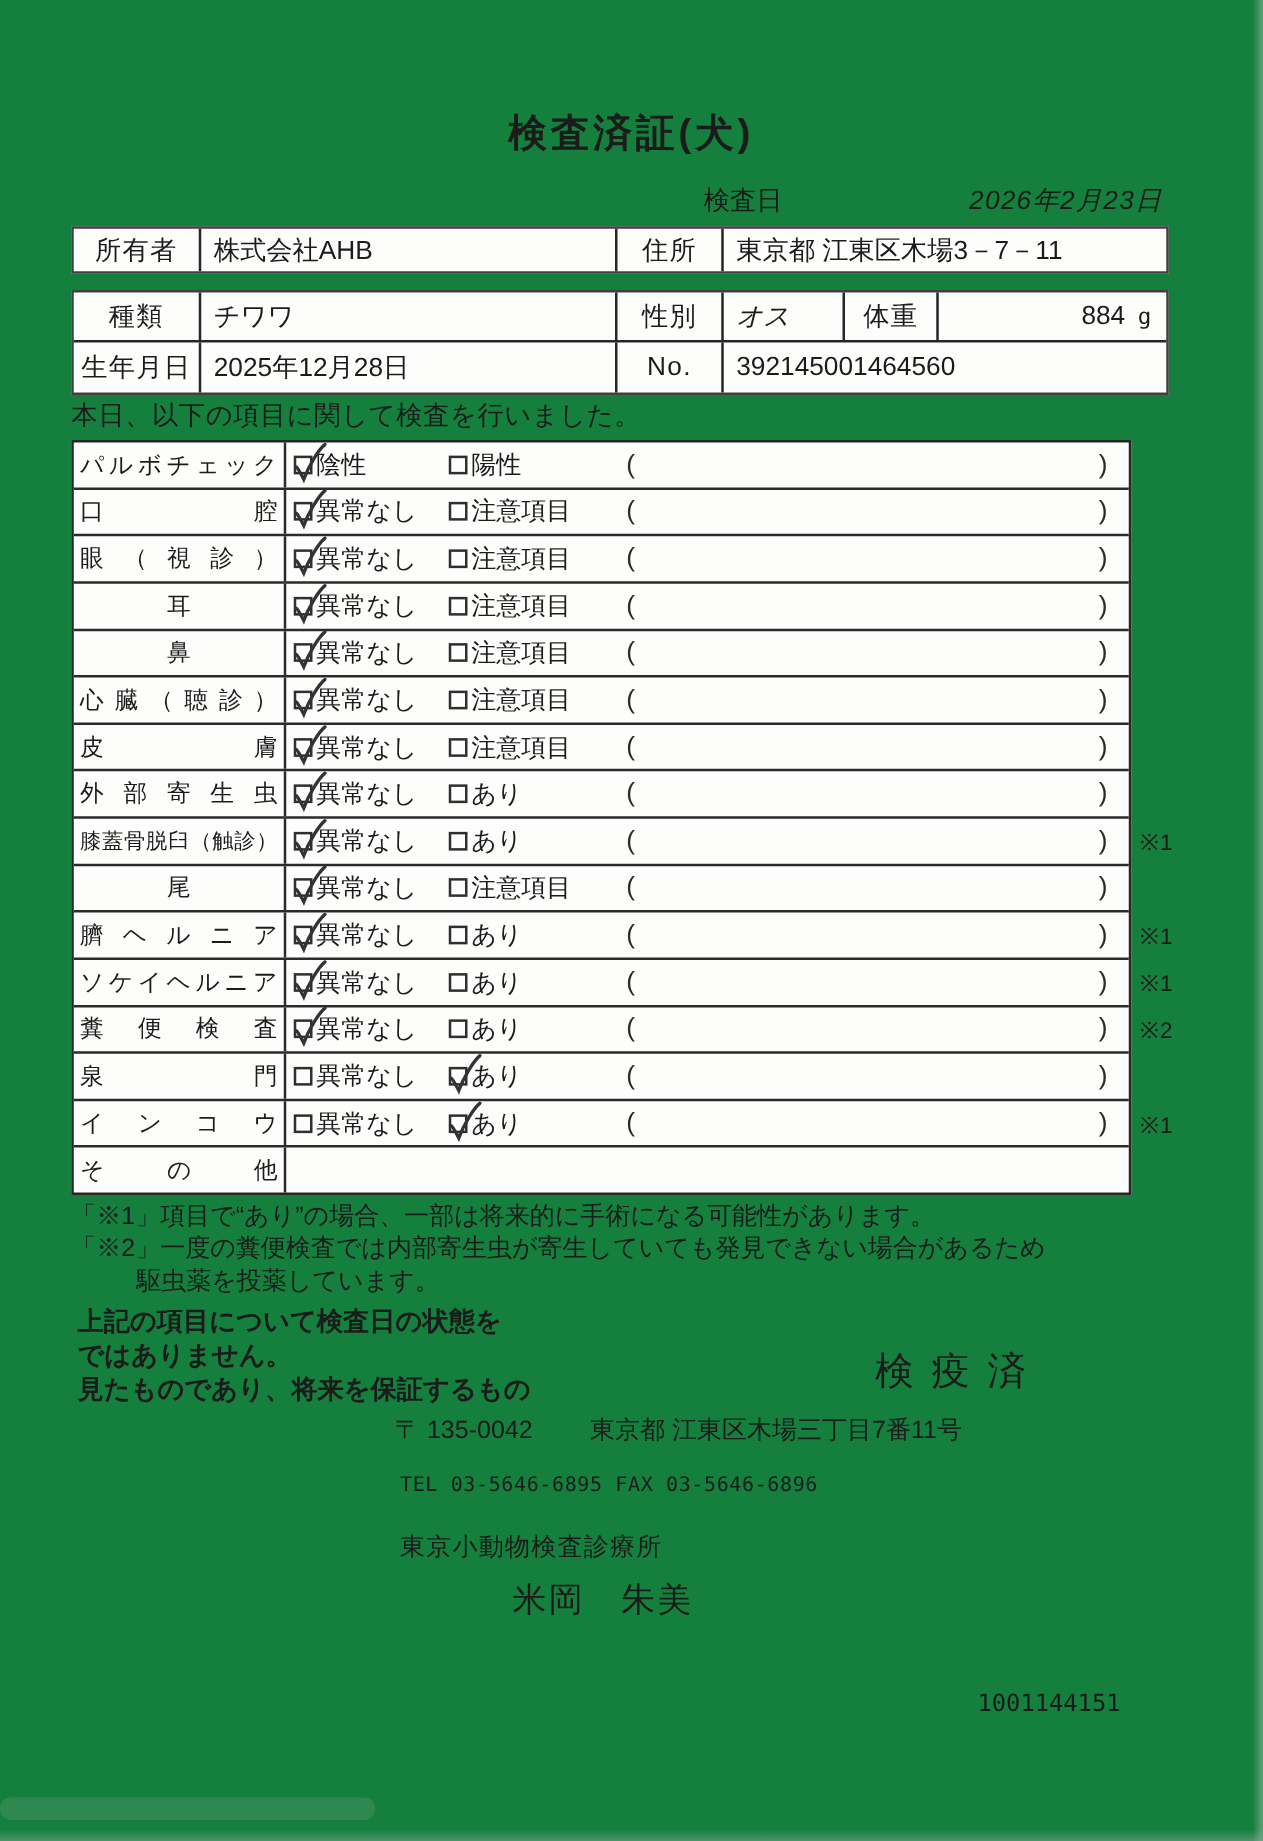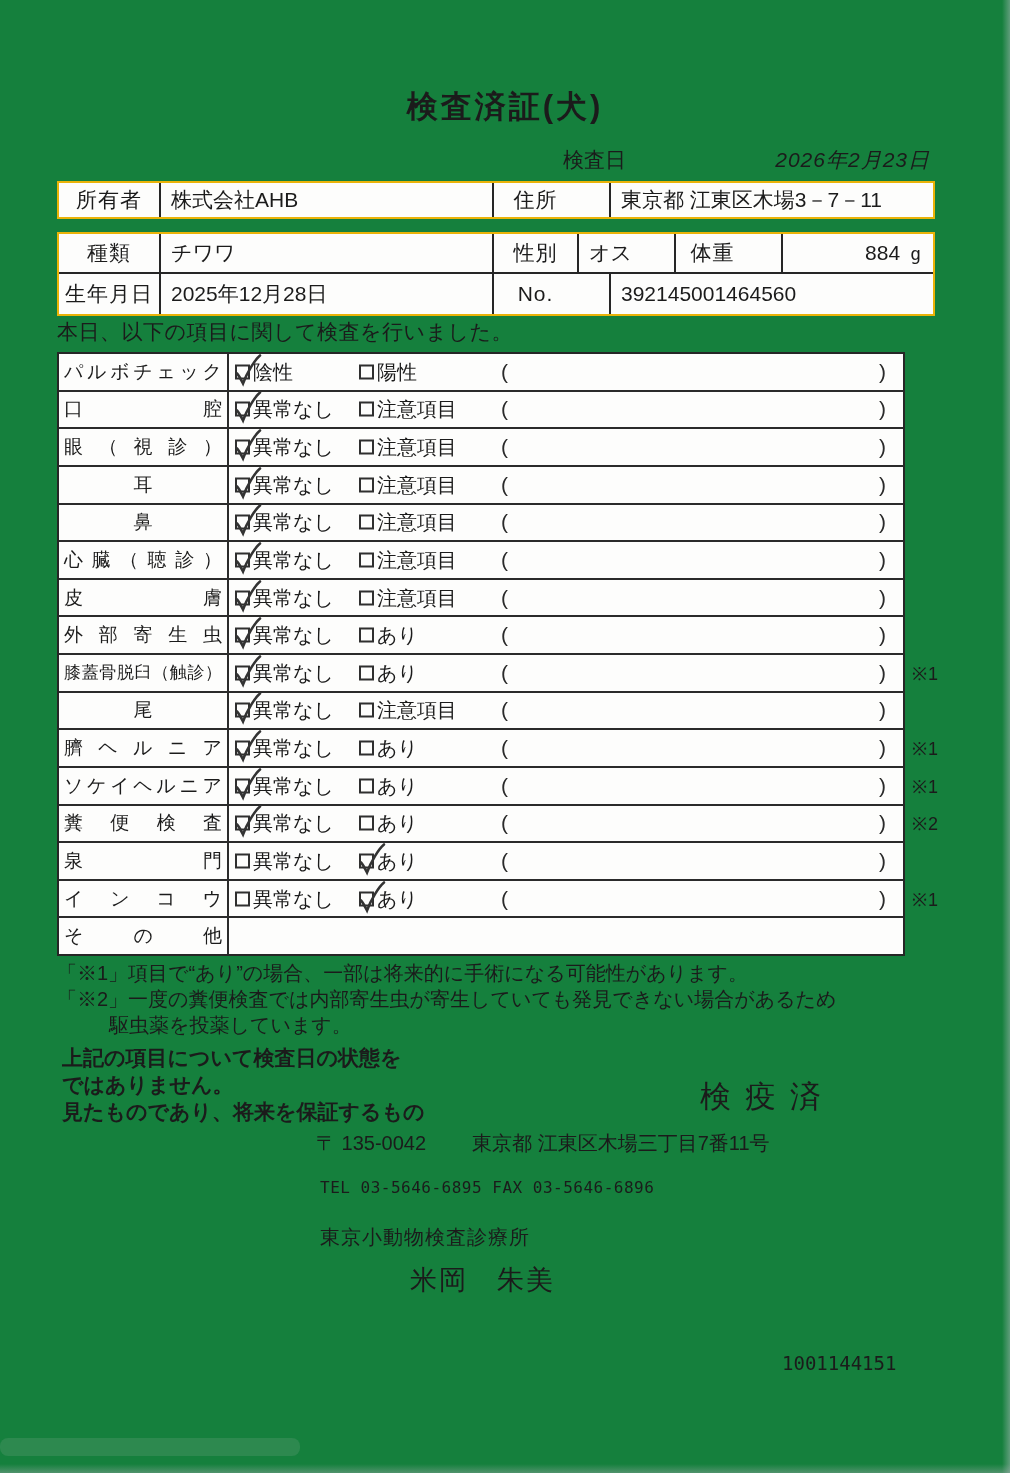--- a/index.html
+++ b/index.html
@@ -19,42 +19,42 @@
   
   .doc-title{
     left:0;right:0;top:86px;
     text-align:center;
     font-size:31px;font-weight:600;letter-spacing:3px;
   }
   .exam-date-row{left:563px;top:146px;width:370px;height:28px;font-size:21px;}
   .exam-date-label{position:absolute;left:0;top:0;}
   .exam-date-value{position:absolute;right:3px;top:0;letter-spacing:1px;font-style:italic;}
   
-  .tbl{border:2px solid #eab308;box-sizing:border-box;background:#fdfdfc;}
+  .tbl{border:2px solid #404040;box-sizing:border-box;background:#fdfdfc;}
   .trow{display:flex;box-sizing:border-box;}
   .tcell{
     box-sizing:border-box;display:flex;align-items:center;
     font-size:21px;white-space:nowrap;overflow:hidden;
   }
   .tcell.lab{justify-content:center;letter-spacing:1px;}
   .tcell.val{padding-left:10px;}
   .tcell.bl{border-left:2px solid #262626;}
   .tcell.num{justify-content:flex-end;padding-right:12px;}
   .unit{font-size:18px;margin-left:10px;font-family:"DejaVu Sans Mono",monospace;}
   .tblA{left:57px;top:181px;width:878px;height:38px;}
   .tblA .trow{height:100%;}
   .tblB{left:57px;top:232px;width:878px;height:84px;}
   .tblB .trow{height:50%;}
   .tblB .trow:first-child{border-bottom:2px solid #262626;}
   .w-lab1{width:100px;}
   .w-val1{width:333px;}
   .w-lab2{width:85px;}
-  .w-sex{width:97px;}
+  .w-sex{width:97px;font-style:italic;}
   .w-wlab{width:75px;}
-  .w-rest{flex:1;margin-left:32px;}
+  .w-rest{flex:1;}
   
   .intro{left:57px;top:318px;font-size:21px;letter-spacing:0.5px;}
   
   .checklist{
     left:57px;top:352px;width:848px;height:604px;
     border:2px solid #262626;box-sizing:border-box;
     display:flex;flex-direction:column;background:#fdfdfc;
   }
   .check-row{
     flex:1;display:flex;position:relative;box-sizing:border-box;

